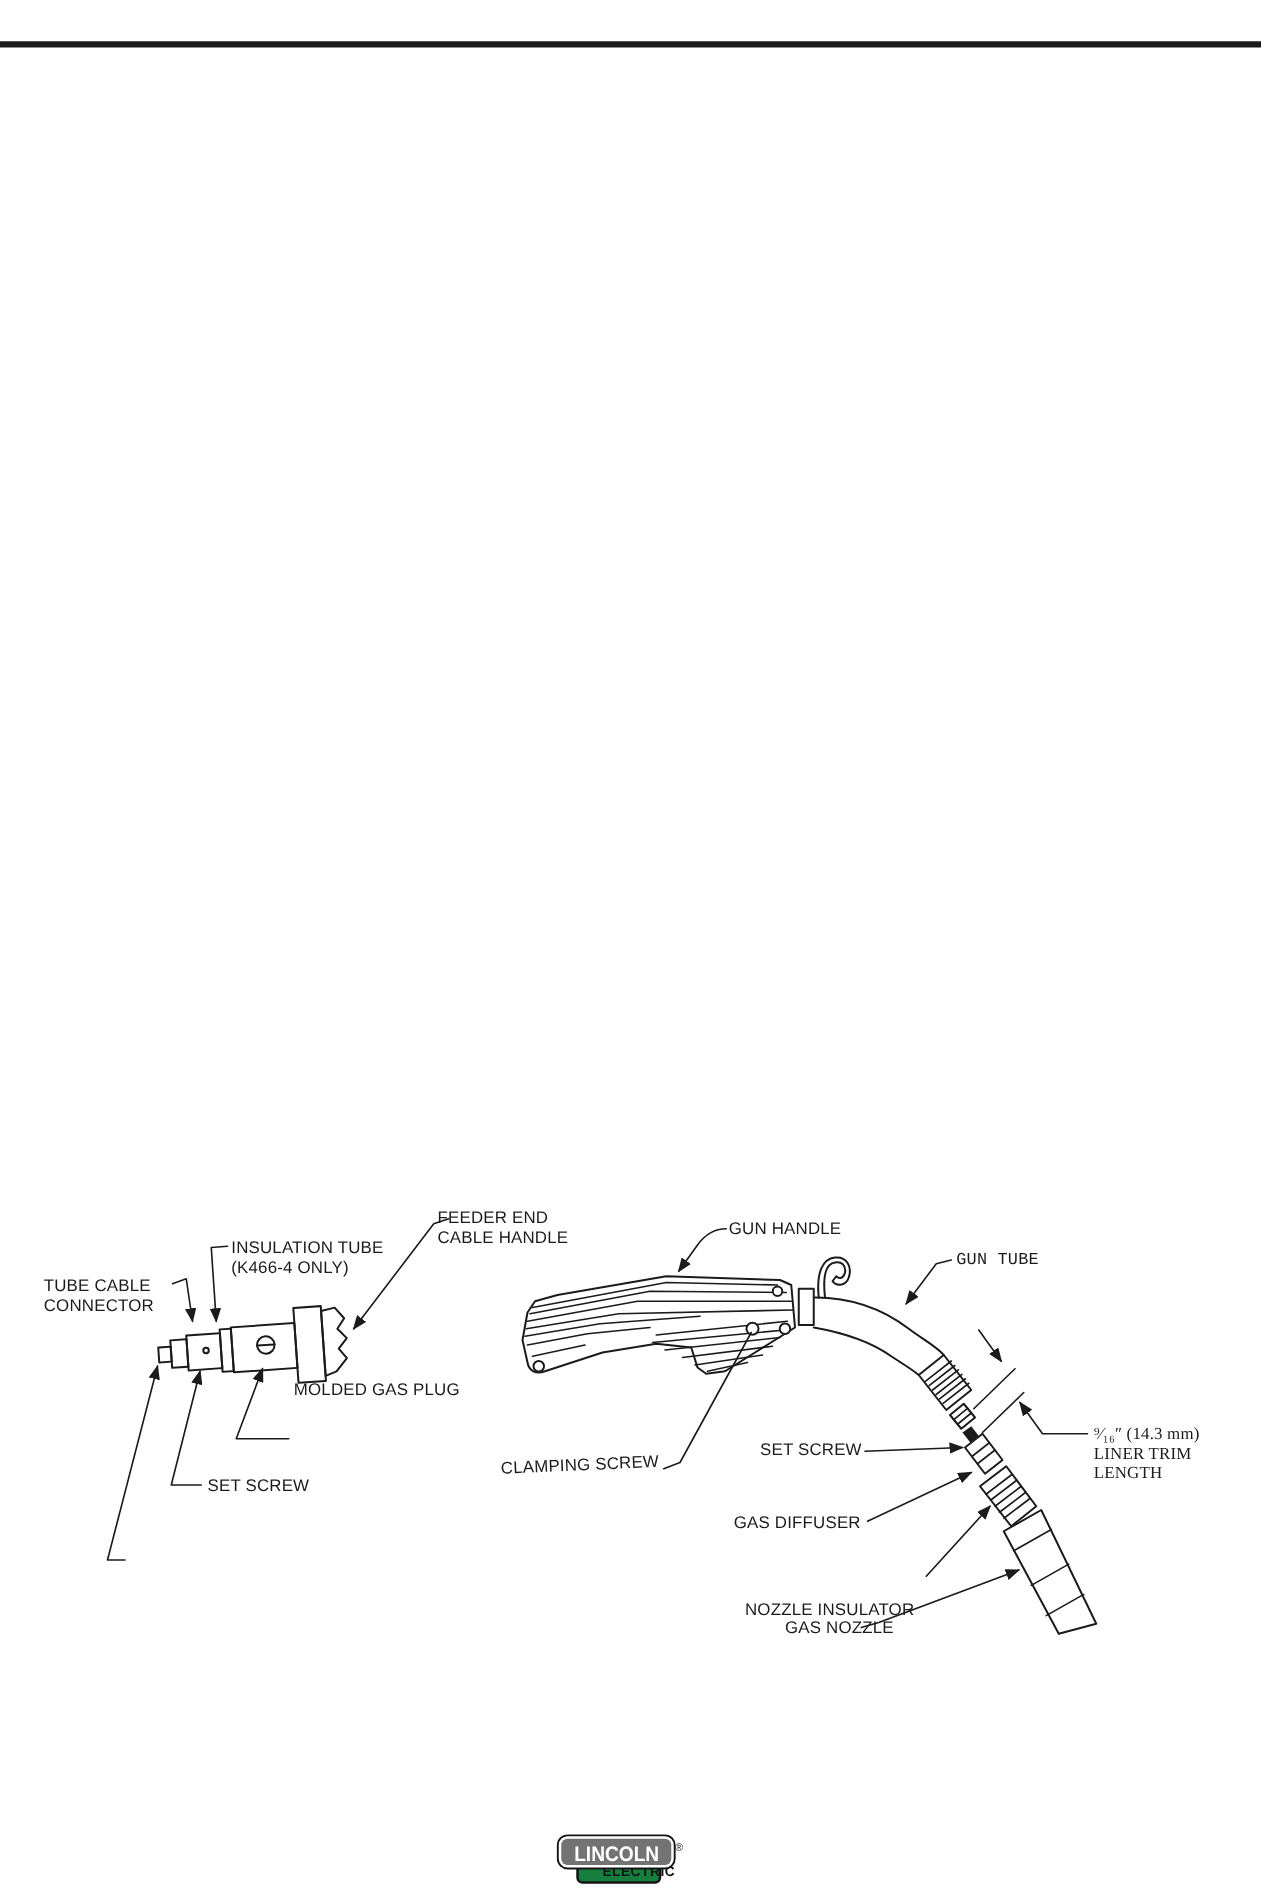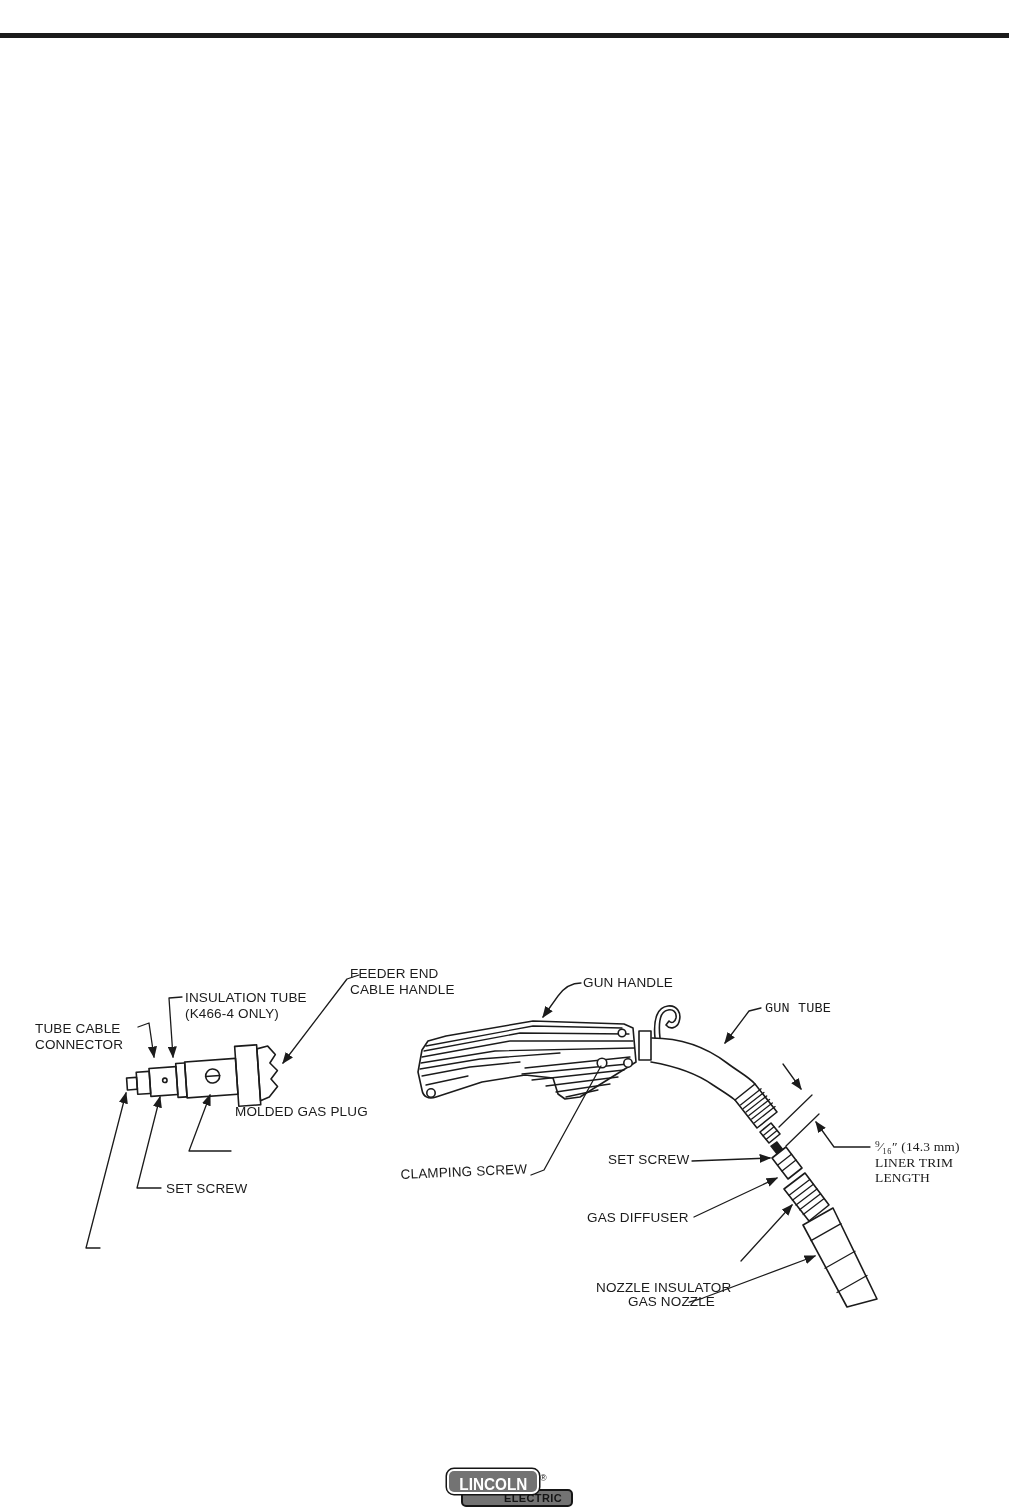--- a/index.html
+++ b/index.html
@@ -31,22 +31,22 @@
     display:flex;align-items:flex-end;justify-content:center;z-index:2;
   }
   .logo-lincoln span{
     color:#ffffff;font-weight:bold;font-size:15px;letter-spacing:0;
     transform:scale(1.02,1.12);
   }
   .logo-reg{
     position:absolute;left:540px;top:1473px;font-size:9px;color:#1b1b1b;z-index:3;
   }
   .logo-electric{
-    position:absolute;left:461px;top:1489px;width:112px;height:18px;
-    background:#737373;border:2.5px solid #151515;border-radius:5px;
+    position:absolute;left:461px;top:1489px;width:68px;height:18px;
+    background:#15803d;border:2.5px solid #151515;border-radius:5px;
     box-sizing:border-box;display:flex;align-items:center;justify-content:center;z-index:1;padding-left:32px;
   }
   .logo-electric span{
     color:#151515;font-weight:bold;font-size:11px;letter-spacing:.4px;
   }
 </style>
 </head>
 <body>
 
 <div class="page">

